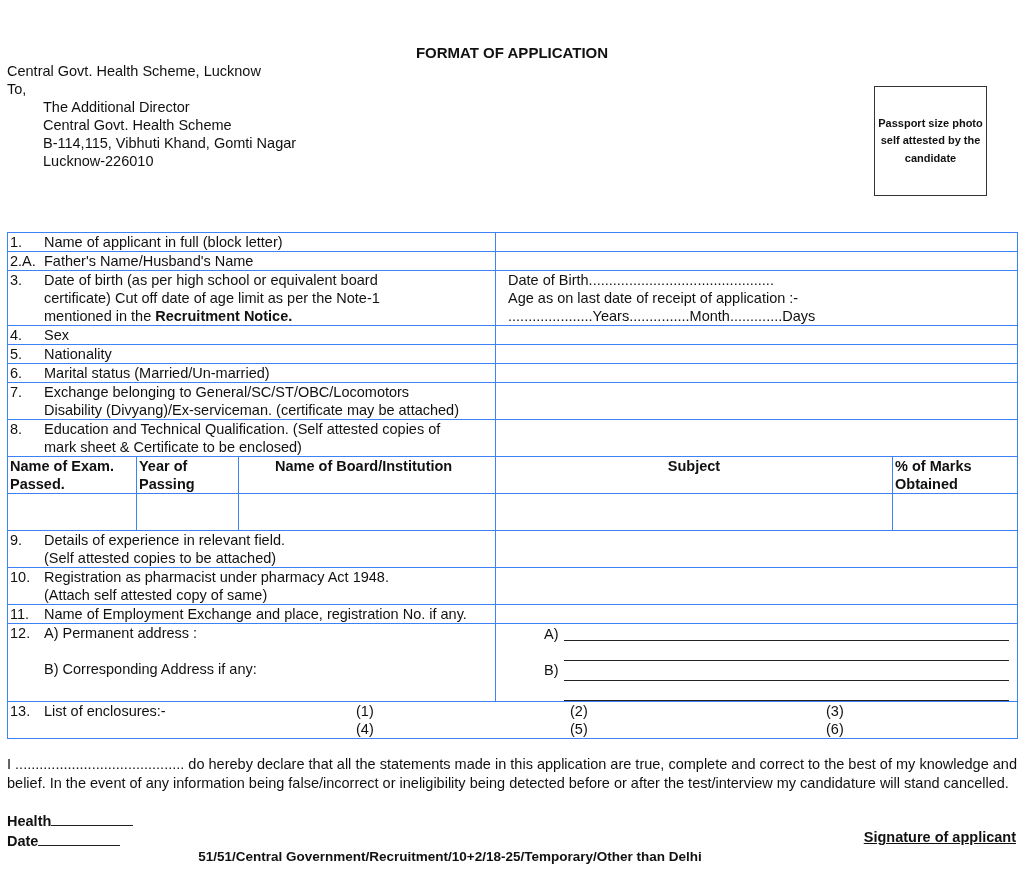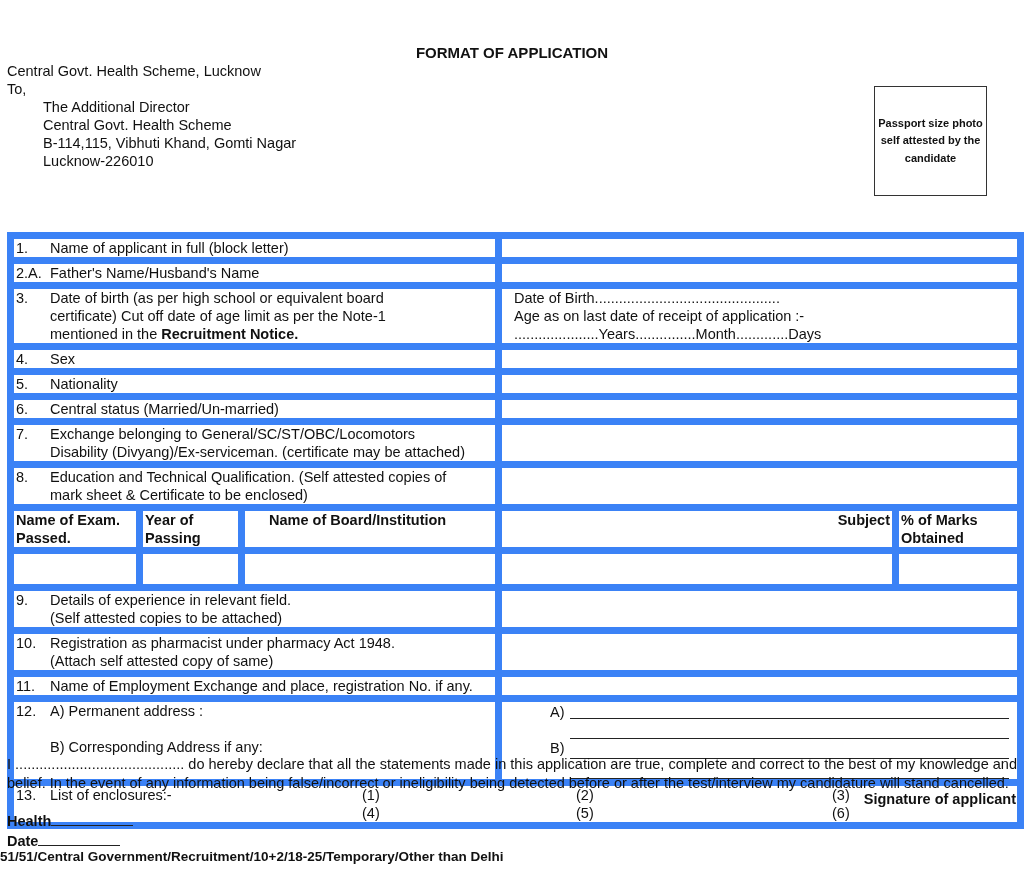--- a/index.html
+++ b/index.html
@@ -3,31 +3,31 @@
 <meta charset="utf-8">
 <style>
   html, body { margin:0; padding:0; background:#ffffff; }
   body { width:1024px; height:895px; position:relative; font-family:"Liberation Sans", sans-serif; font-size:14.5px; color:#111; overflow:hidden; }
   .abs { position:absolute; }
   .title { left:0; width:1024px; top:44px; text-align:center; font-weight:bold; font-size:15px; }
   .hdr { left:7px; top:62px; line-height:18px; }
   .hdr .ind { padding-left:36px; }
   .photo { left:874px; top:86px; width:113px; height:110px; border:1px solid #333; box-sizing:border-box; display:flex; align-items:center; justify-content:center; text-align:center; font-weight:bold; font-size:11px; line-height:17.5px; }
   table.form { position:absolute; left:7px; top:232px; width:1010px; border-collapse:collapse; table-layout:fixed; }
-  table.form td { border:7px solid #3b82f6; padding:0 2px; vertical-align:top; line-height:18px; font-size:14.5px; }
+  table.form td { border:1px solid #3b82f6; padding:0 2px; vertical-align:top; line-height:18px; font-size:14.5px; }
   .num { display:inline-block; width:34px; }
   .sub { padding-left:34px; display:block; }
   .bold { font-weight:bold; }
   .addr-line { border-bottom:1.5px solid #222; height:16px; margin-left:68px; margin-right:8px; }
   .addr-lbl { position:absolute; left:48px; }
   .decl { left:7px; top:755px; width:1010px; text-align:justify; line-height:18.5px; }
   .place { left:7px; top:811px; font-weight:bold; line-height:18.5px; }
   .uline { display:inline-block; width:82px; border-bottom:1.5px solid #222; height:14px; vertical-align:baseline; }
-  .sig { right:8px; top:791px; font-weight:bold; }
-  .footer { left:0; width:900px; top:849px; font-weight:bold; font-size:13.5px; }
+  .sig { right:8px; top:829px; font-weight:bold;text-decoration:underline; }
+  .footer { left:0; width:900px; top:849px; text-align:center; font-weight:bold; font-size:13.5px; }
 </style>
 </head>
 <body>
 
 <div class="abs title">FORMAT OF APPLICATION</div>
 
 <div class="abs hdr">
   <div>Central Govt. Health Scheme, Lucknow</div>
   <div>To,</div>
   <div class="ind">The Additional Director</div>
@@ -67,36 +67,36 @@
   </tr>
   <tr>
     <td colspan="3"><span class="num">4.</span><span>Sex</span></td>
     <td colspan="2"></td>
   </tr>
   <tr>
     <td colspan="3"><span class="num">5.</span><span>Nationality</span></td>
     <td colspan="2"></td>
   </tr>
   <tr>
-    <td colspan="3"><span class="num">6.</span><span>Central status (Married/Un-married)</span></td>
+    <td colspan="3"><span class="num">6.</span><span>Marital status (Married/Un-married)</span></td>
     <td colspan="2"></td>
   </tr>
   <tr>
     <td colspan="3"><span class="num">7.</span><span>Exchange belonging to General/SC/ST/OBC/Locomotors</span><span class="sub">Disability (Divyang)/Ex-serviceman. (certificate may be attached)</span></td>
     <td colspan="2"></td>
   </tr>
   <tr>
     <td colspan="3"><span class="num">8.</span><span>Education and Technical Qualification. (Self attested copies of</span><span class="sub">mark sheet &amp; Certificate to be enclosed)</span></td>
     <td colspan="2"></td>
   </tr>
   <tr class="bold">
     <td>Name of Exam. Passed.</td>
     <td style="">Year of Passing</td>
-    <td style="padding-left:24px">Name of Board/Institution</td>
-    <td style="text-align:right">Subject</td>
+    <td style="padding-left:36px">Name of Board/Institution</td>
+    <td style="text-align:center">Subject</td>
     <td>% of Marks Obtained</td>
   </tr>
   <tr style="height:37px">
     <td></td>
     <td></td>
     <td></td>
     <td></td>
     <td></td>
   </tr>
   <tr>

